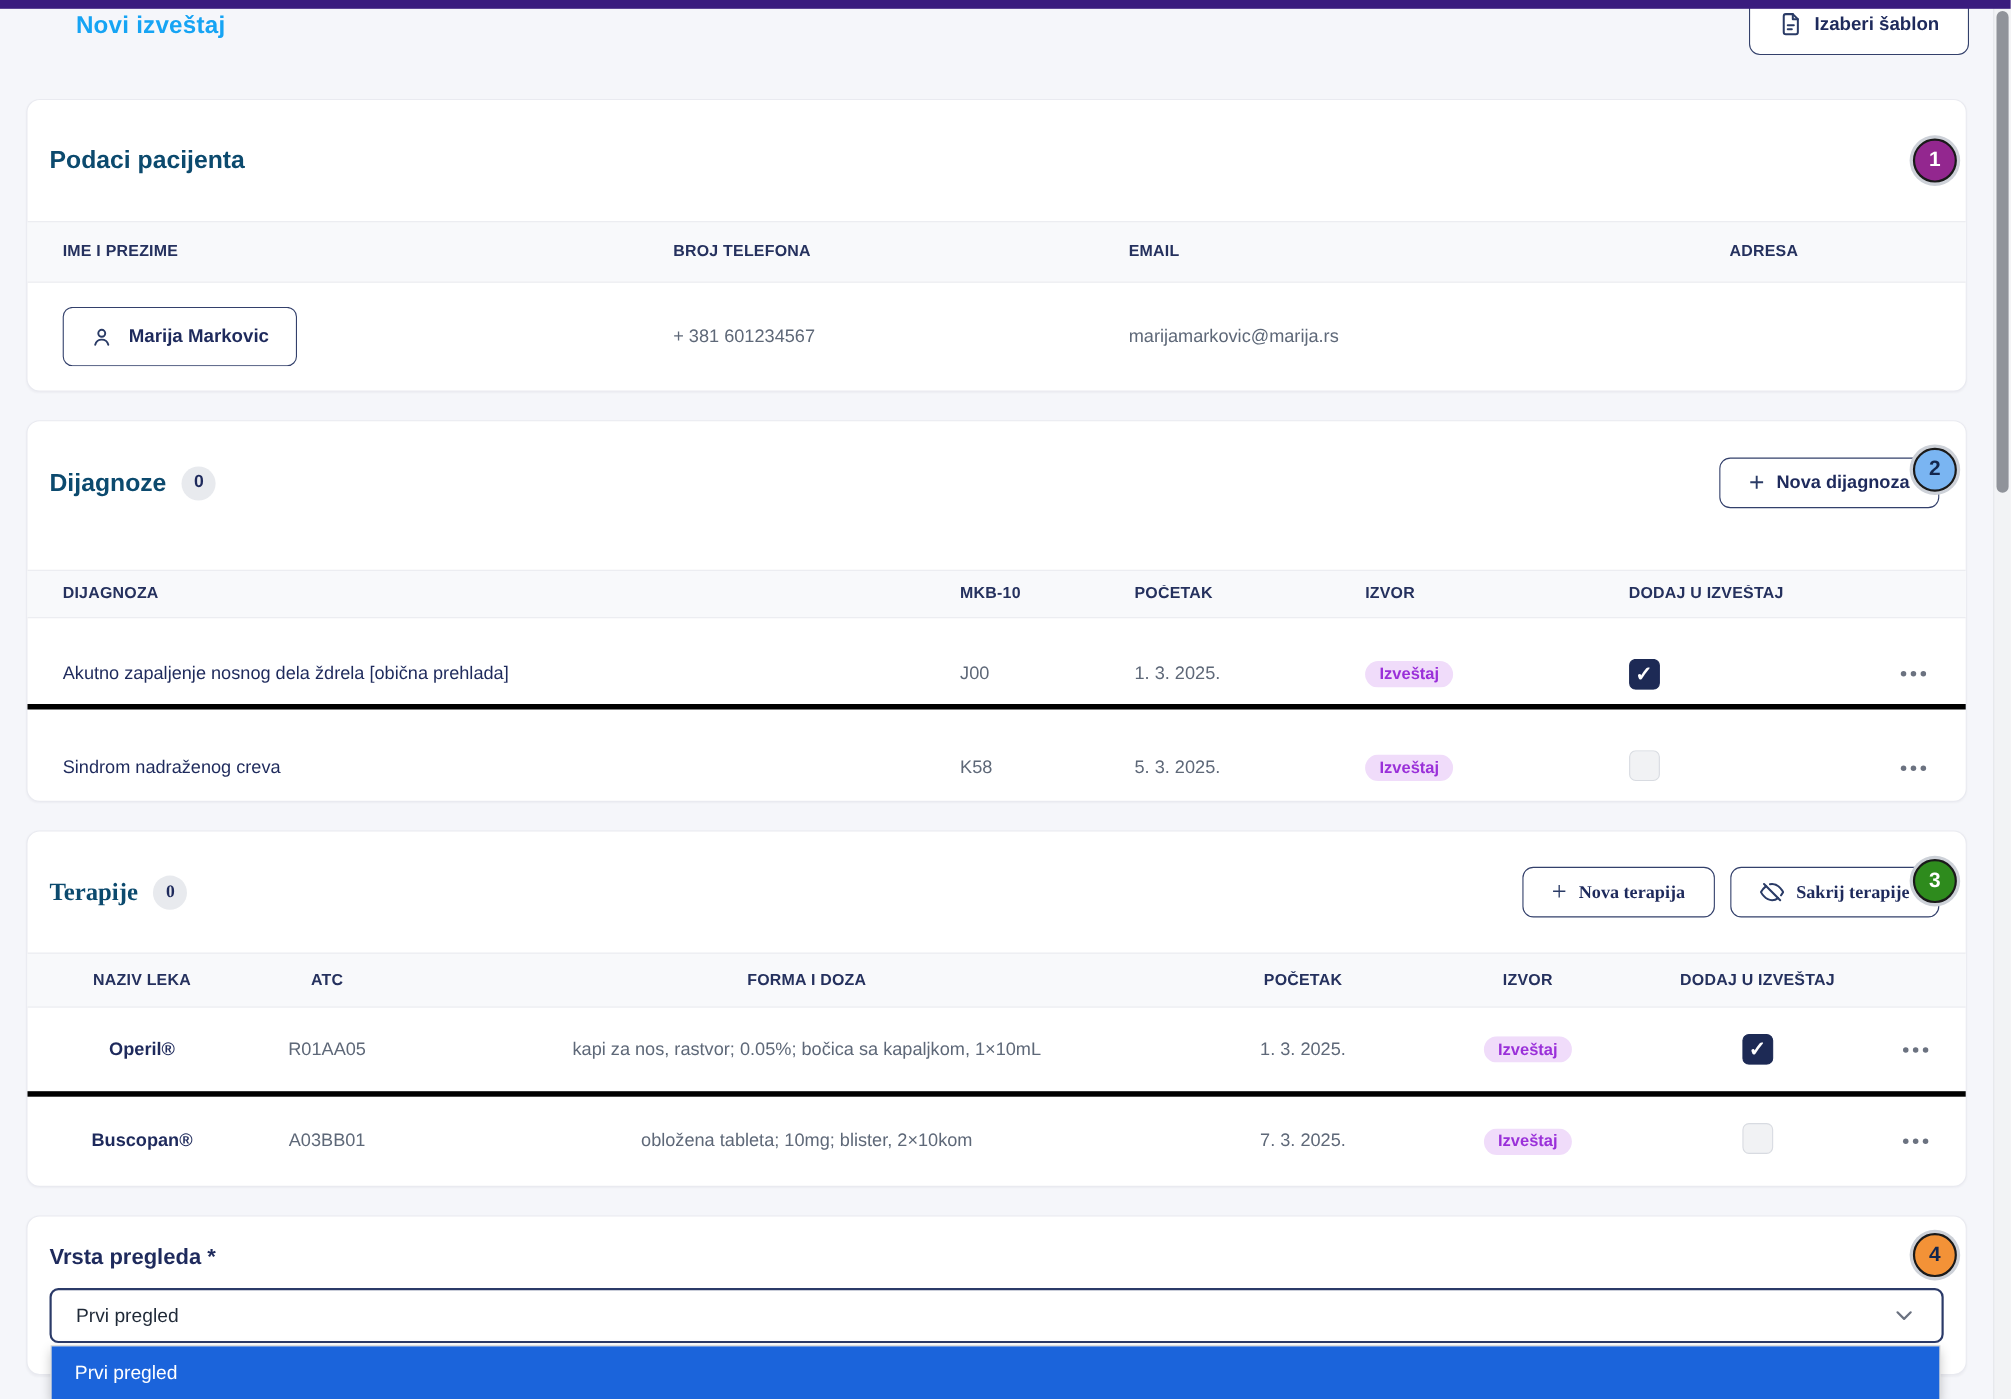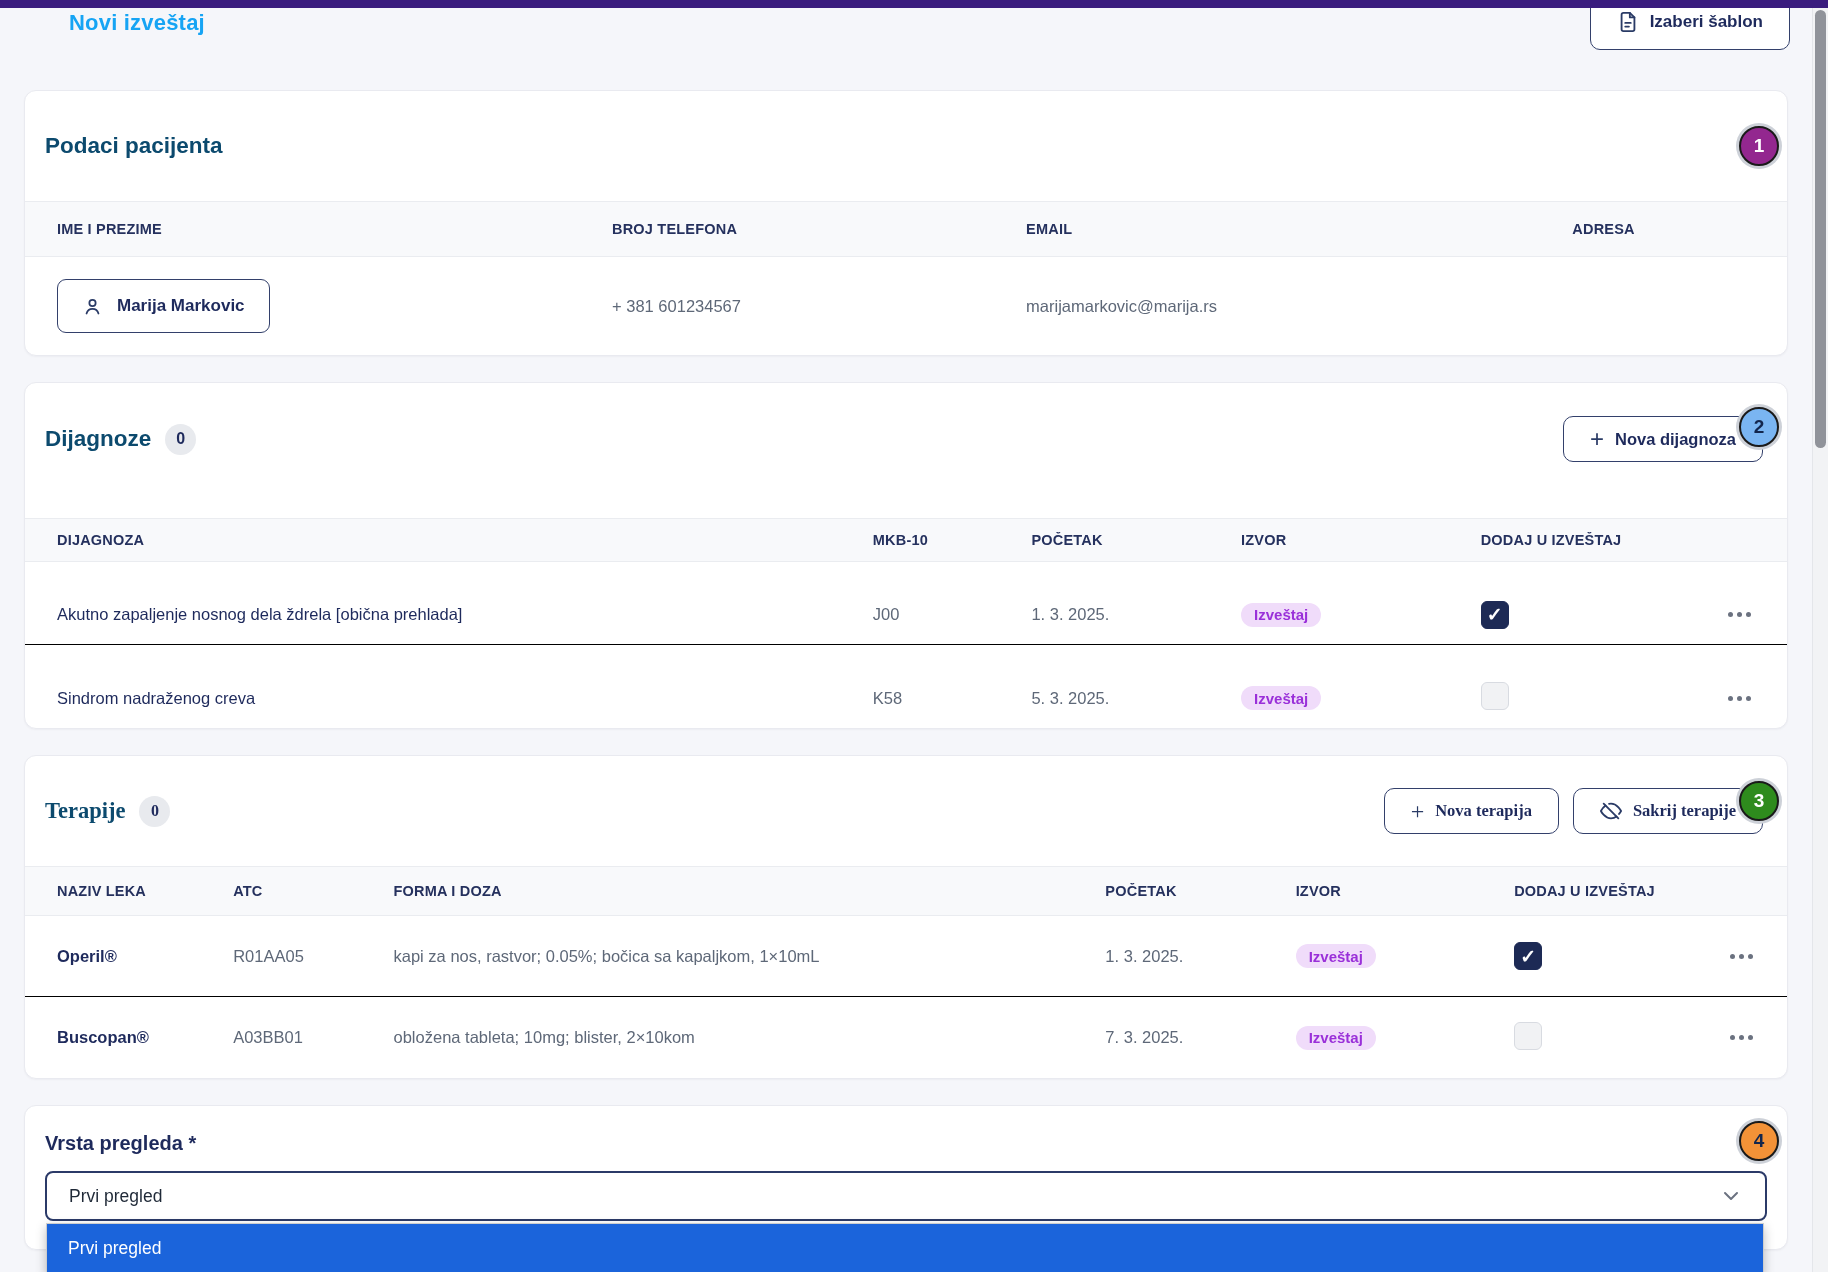--- a/index.html
+++ b/index.html
@@ -52,26 +52,26 @@
   .step-2 { background:#7AB5F2; color:#13264D; top:24px; }
   .step-3 { background:#2E8B1D; color:#fff; top:25px; }
   .step-4 { background:#F39237; color:#13264D; top:15px; }
 
   
   .thead, .trow { display:grid; align-items:center; }
   .thead {
     background:#F8F9FB; border-top:1px solid #EAECF0; border-bottom:1px solid #EAECF0;
     font-size:14.5px; font-weight:bold; color:#25315E; letter-spacing:.2px;
   }
-  .trow { border-bottom:1px solid #000000; font-size:16.5px; }
+  .trow { border-bottom:5px solid #000000; font-size:16.5px; }
   .trow:last-child { border-bottom:none; }
   .cell { padding-left:32px; overflow:hidden; white-space:nowrap; }
   .grid-patient { grid-template-columns:31.5% 23.5% 31% 14%; }
   .grid-diag    { grid-template-columns:46.3% 9% 11.9% 13.6% 13% auto;margin-top:23px; }
-  .grid-ther    { grid-template-columns:10% 9.1% 40.4% 10.8% 12.4% 11.3% auto; }
+  .grid-ther    { grid-template-columns:10% 9.1% 40.4% 10.8% 12.4% 11.3% auto;text-align:center; }
   .h1-head { height:110px; } .h2-head { height:112px; } .h3-head { height:110px;font-family:Liberation Serif, serif; }
   .thead-1 { height:56px; } .thead-23 { height:50px; } .thead-2 { height:44px; }
   .row-1 { height:98px; } .row-2 { height:60px; } .row-3 { height:81px; }
 
   .muted { color:#5E6878; }
   .navy-strong { color:#1E2A5C; font-weight:bold; }
   .diag-name { color:#1E2A5C; font-weight:500; }
 
   .patient-btn {
     display:inline-flex; align-items:center; gap:14px;

